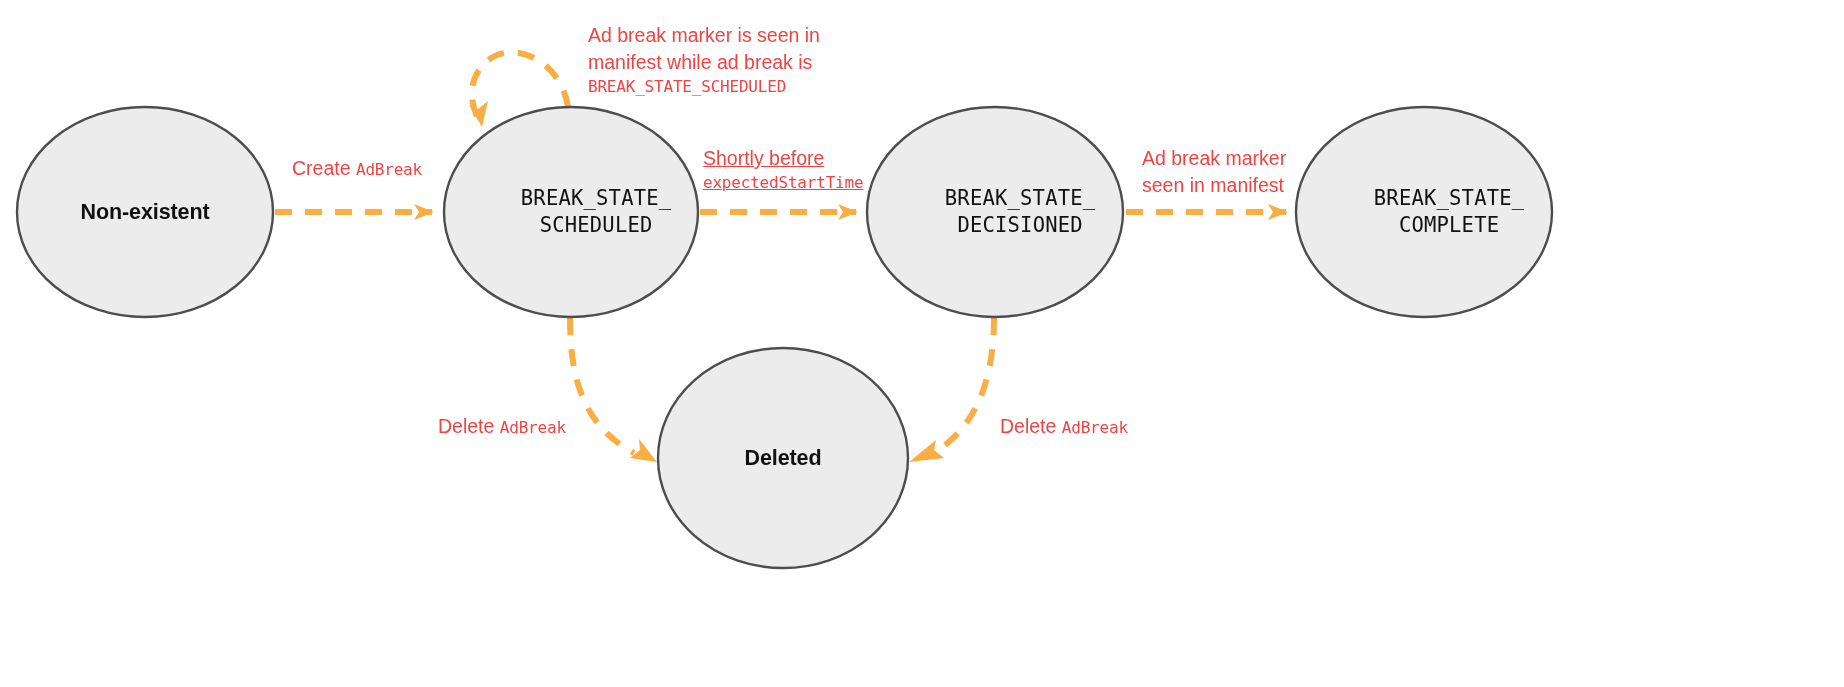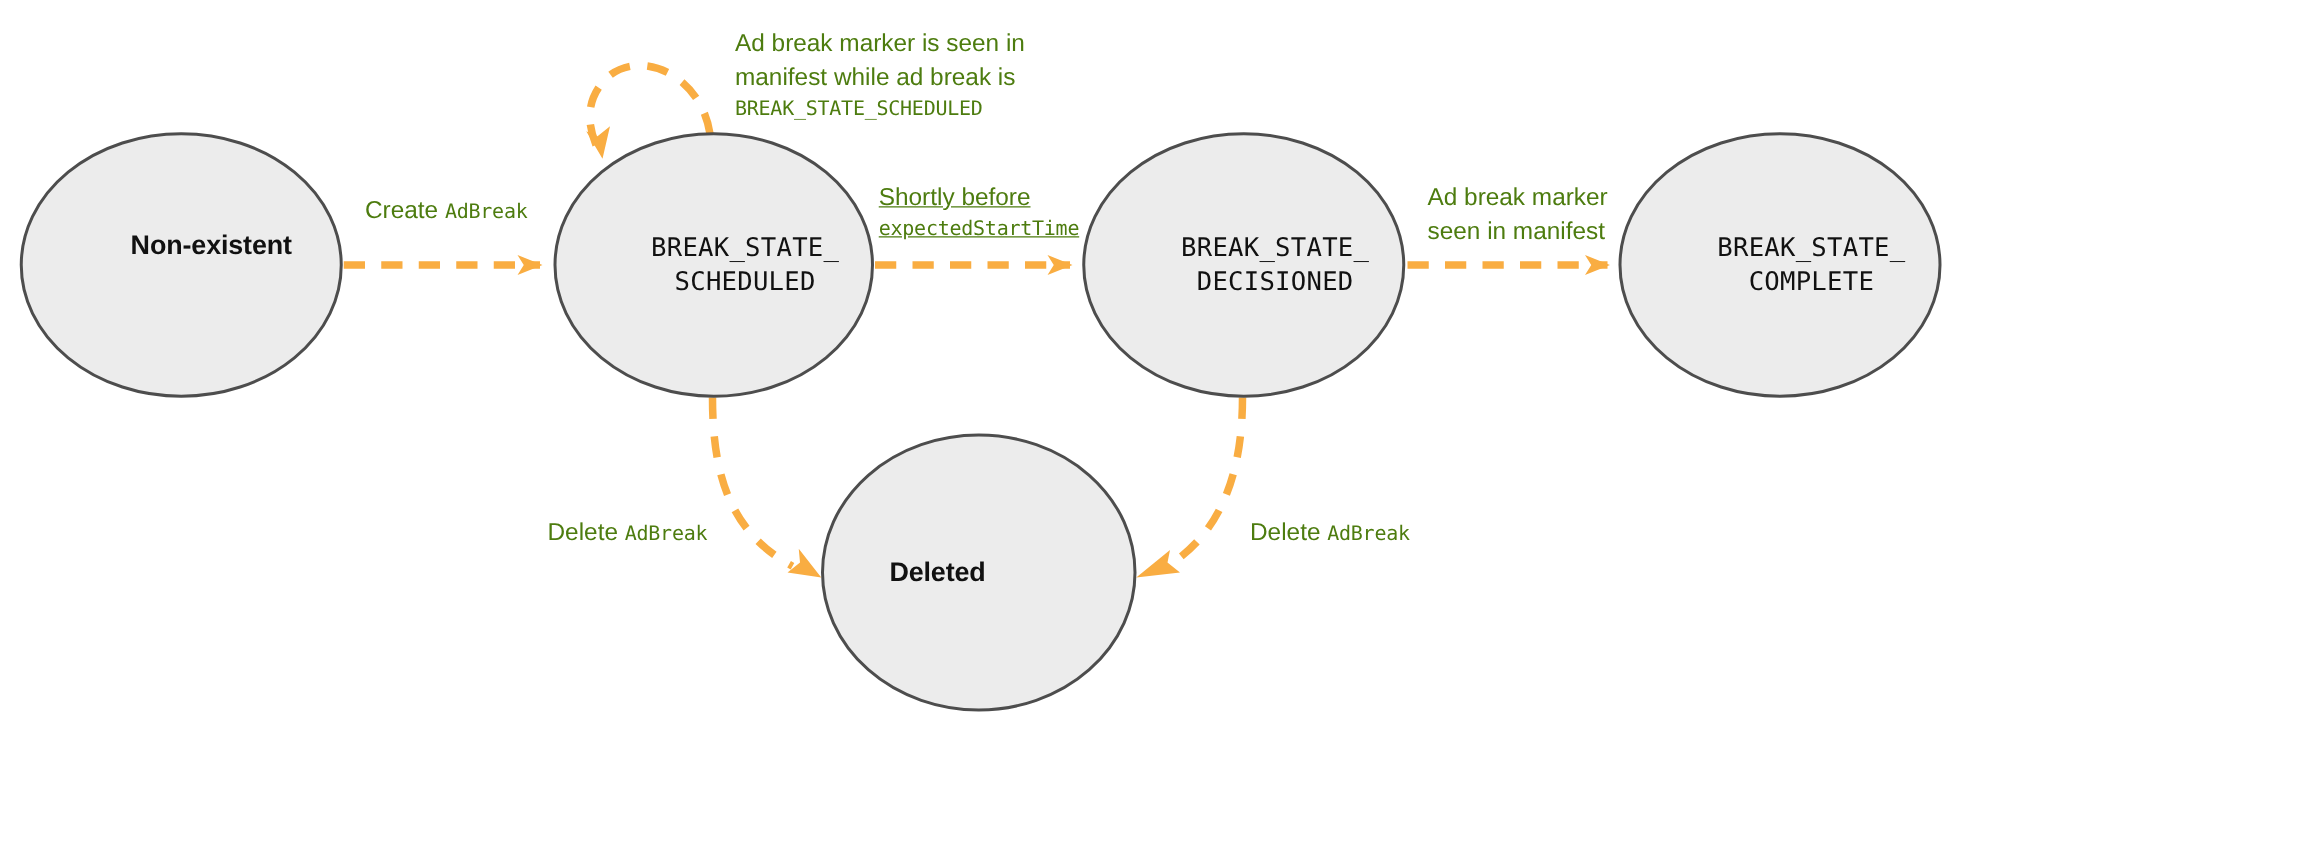--- a/index.html
+++ b/index.html
@@ -67,21 +67,21 @@
     letter-spacing: 0.2px;
   }
   .node-label.sans {
     font-family: "Liberation Sans", sans-serif;
     font-weight: 700;
     font-size: 21.5px;
     letter-spacing: -0.1px;
   }
   .edge-label {
     position: absolute;
-    color: #4d7c0f;
+    color: #ef4444;
     line-height: 1.38;
     white-space: nowrap;
     pointer-events: none;
   }
   .edge-label .ln {
     display: block;
   }
   .edge-label .s {
     font-family: "Liberation Sans", sans-serif;
     font-size: 19.5px;
@@ -132,38 +132,38 @@
       <polygon class="arrow-head" points="909,462 936,440 934,450 944,458"></polygon>
     </g>
 
     <ellipse class="node-ellipse" cx="145" cy="212" rx="128" ry="105"></ellipse>
     <ellipse class="node-ellipse" cx="571" cy="212" rx="127" ry="105"></ellipse>
     <ellipse class="node-ellipse" cx="995" cy="212" rx="128" ry="105"></ellipse>
     <ellipse class="node-ellipse" cx="1424" cy="212" rx="128" ry="105"></ellipse>
     <ellipse class="node-ellipse" cx="783" cy="458" rx="125" ry="110"></ellipse>
   </svg>
 
-  <div class="node-label sans" style="left:145px; top:196px;margin-left:24px;">Non-existent</div>
+  <div class="node-label sans" style="left:145px; top:212px;">Non-existent</div>
 
   <div class="node-label mono" style="left:571px; top:212px;">
     <span class="ln">BREAK_STATE_</span>
     <span class="ln">SCHEDULED</span>
   </div>
 
   <div class="node-label mono" style="left:995px; top:212px;">
     <span class="ln">BREAK_STATE_</span>
     <span class="ln">DECISIONED</span>
   </div>
 
   <div class="node-label mono" style="left:1424px; top:212px;">
     <span class="ln">BREAK_STATE_</span>
     <span class="ln">COMPLETE</span>
   </div>
 
-  <div class="node-label sans" style="left:750px; top:458px;">Deleted</div>
+  <div class="node-label sans" style="left:783px; top:458px;">Deleted</div>
 
   <div class="edge-label left" style="left:292px; top:155px;">
     <span class="ln"><span class="s">Create </span><span class="m">AdBreak</span></span>
   </div>
 
   <div class="edge-label left" style="left:588px; top:22px;">
     <span class="ln s">Ad break marker is seen in</span>
     <span class="ln s">manifest while ad break is</span>
     <span class="ln m">BREAK_STATE_SCHEDULED</span>
   </div>

